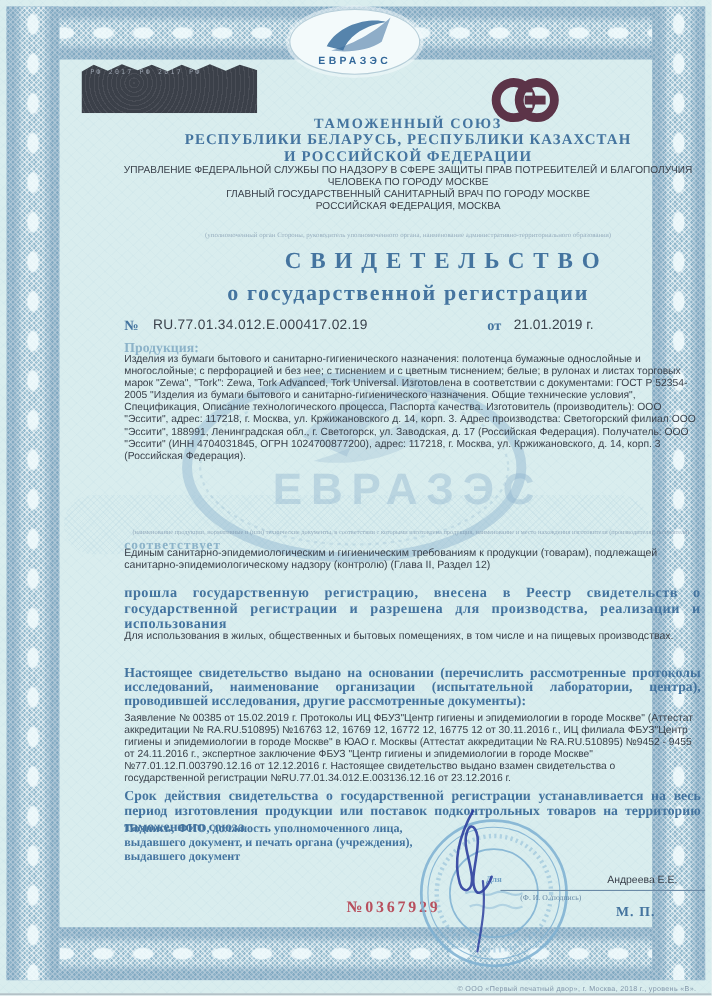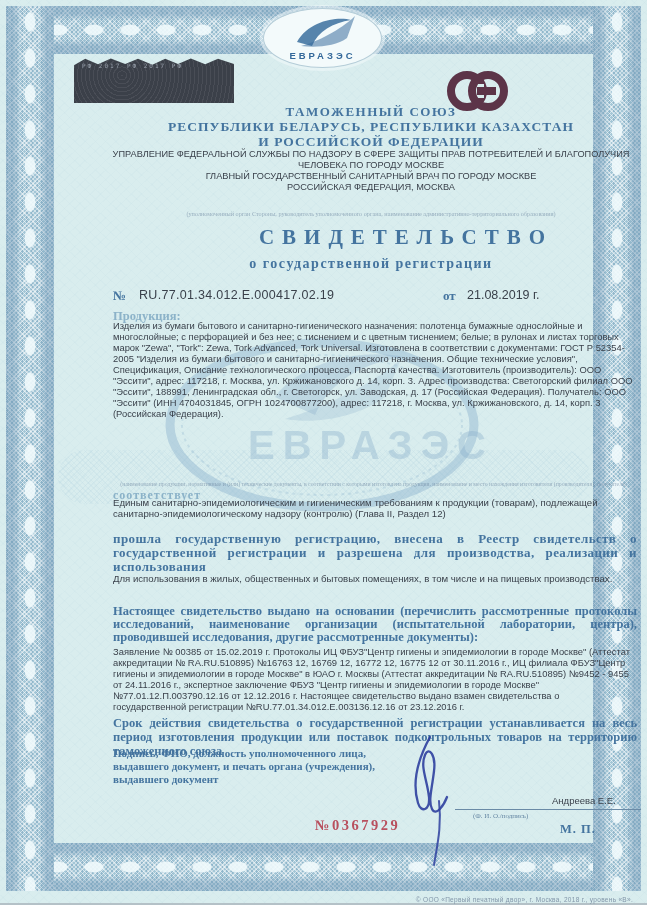--- a/index.html
+++ b/index.html
@@ -46,21 +46,21 @@
   .faint-cap{font-family:"Liberation Serif",serif;color:rgba(96,122,152,.55);}
   .just{text-align:justify;}
   .hdr1{top:104px;font-size:13px;letter-spacing:1.5px;}
   .hdr2{top:119px;font-size:13.5px;letter-spacing:1px;}
   .hdr3{top:134px;font-size:13.5px;letter-spacing:1px;}
   .dept1{top:149px;font-size:9.2px;line-height:10.6px;}
   .dept2{top:171px;font-size:9.2px;}
   .dept3{top:182px;font-size:9.2px;}
   .cap1{top:210px;font-size:6.2px;}
   .title{top:225px;font-size:21px;letter-spacing:8px;padding-left:35px;}
-  .subtitle{top:256px;font-size:14px;letter-spacing:1.5px;}
+  .subtitle{top:256px;font-size:20px;letter-spacing:1.5px;}
   .numrow{top:288px;}
   .num-label{left:66px;font-size:13px;}
   .num-val{left:92px;font-size:12.5px;letter-spacing:.3px;}
   .date-label{left:396px;font-size:13px;}
   .date-val{left:420px;font-size:12.5px;}
   .prod-label{top:309px;left:66px;font-size:12.5px;text-align:center;}
   .prod-text{top:320px;left:66px;width:521px;font-size:9.4px;line-height:11px;}
   .cap2{top:481px;left:66px;width:521px;font-size:5.8px;text-align:center;white-space:nowrap;overflow:hidden;}
   .conf-label{top:488px;left:66px;font-size:12px;letter-spacing:1px;}
   .conf-text{top:497px;left:66px;width:521px;font-size:9.6px;line-height:11.2px;}
@@ -139,40 +139,51 @@
   <div class="abs c typed dept2">ГЛАВНЫЙ ГОСУДАРСТВЕННЫЙ САНИТАРНЫЙ ВРАЧ ПО ГОРОДУ МОСКВЕ</div>
   <div class="abs c typed dept3">РОССИЙСКАЯ ФЕДЕРАЦИЯ, МОСКВА</div>
   <div class="abs c faint-cap cap1">(уполномоченный орган Стороны, руководитель уполномоченного органа, наименование административно-территориального образования)</div>
 
   <div class="abs c serif-blue title">СВИДЕТЕЛЬСТВО</div>
   <div class="abs c serif-blue subtitle">о государственной регистрации</div>
 
   <div class="abs serif-blue numrow num-label">№</div>
   <div class="abs typed numrow num-val">RU.77.01.34.012.Е.000417.02.19</div>
   <div class="abs serif-blue numrow date-label">от</div>
-  <div class="abs typed numrow date-val">21.08.2019 г.</div>
+  <div class="abs typed numrow date-val">21.01.2019 г.</div>
 
   <div class="abs pale prod-label">Продукция:</div>
   <div class="abs typed prod-text">Изделия из бумаги бытового и санитарно-гигиенического назначения: полотенца бумажные однослойные и многослойные; с перфорацией и без нее; с тиснением и с цветным тиснением; белые; в рулонах и листах торговых марок "Zewa", "Tork": Zewa, Tork Advanced, Tork Universal. Изготовлена в соответствии с документами: ГОСТ Р 52354-2005 "Изделия из бумаги бытового и санитарно-гигиенического назначения. Общие технические условия", Спецификация, Описание технологического процесса, Паспорта качества. Изготовитель (производитель): ООО "Эссити", адрес: 117218, г. Москва, ул. Кржижановского д. 14, корп. 3. Адрес производства: Светогорский филиал ООО "Эссити", 188991, Ленинградская обл., г. Светогорск, ул. Заводская, д. 17 (Российская Федерация). Получатель: ООО "Эссити" (ИНН 4704031845, ОГРН 1024700877200), адрес: 117218, г. Москва, ул. Кржижановского, д. 14, корп. 3 (Российская Федерация).</div>
   <div class="abs faint-cap cap2">(наименование продукции, нормативные и (или) технические документы, в соответствии с которыми изготовлена продукция, наименование и место нахождения изготовителя (производителя), получателя)</div>
 
   <div class="abs pale conf-label">соответствует</div>
   <div class="abs typed conf-text">Единым санитарно-эпидемиологическим и гигиеническим требованиям к продукции (товарам), подлежащей санитарно-эпидемиологическому надзору (контролю) (Глава II, Раздел 12)</div>
 
   <div class="abs serif-blue just registered">прошла государственную регистрацию, внесена в Реестр свидетельств о государственной регистрации и разрешена для производства, реализации и использования</div>
   <div class="abs typed usage">Для использования в жилых, общественных и бытовых помещениях, в том числе и на пищевых производствах.</div>
 
   <div class="abs serif-blue just basis-label">Настоящее свидетельство выдано на основании (перечислить рассмотренные протоколы исследований, наименование организации (испытательной лаборатории, центра), проводившей исследования, другие рассмотренные документы):</div>
   <div class="abs typed basis-text">Заявление № 00385 от 15.02.2019 г. Протоколы ИЦ ФБУЗ"Центр гигиены и эпидемиологии в городе Москве" (Аттестат аккредитации № RA.RU.510895) №16763 12, 16769 12, 16772 12, 16775 12 от 30.11.2016 г., ИЦ филиала ФБУЗ"Центр гигиены и эпидемиологии в городе Москве" в ЮАО г. Москвы (Аттестат аккредитации № RA.RU.510895) №9452 - 9455 от 24.11.2016 г., экспертное заключение ФБУЗ "Центр гигиены и эпидемиологии в городе Москве" №77.01.12.П.003790.12.16 от 12.12.2016 г. Настоящее свидетельство выдано взамен свидетельства о государственной регистрации №RU.77.01.34.012.Е.003136.12.16 от 23.12.2016 г.</div>
 
   <div class="abs serif-blue just validity">Срок действия свидетельства о государственной регистрации устанавливается на весь период изготовления продукции или поставок подконтрольных товаров на территорию таможенного союза</div>
 
   <div class="abs serif-blue sig-cap">Подпись, ФИО, должность уполномоченного лица, выдавшего документ, и печать органа (учреждения), выдавшего документ</div>
   <div class="abs serial">№0367929</div>
 
+  <div class="stamp">
+    <svg width="148" height="148" viewBox="0 0 148 148">
+      <circle cx="74" cy="74" r="66" fill="none" stroke="#7db0d2" stroke-width="2.5"></circle>
+      <circle cx="74" cy="74" r="60" fill="none" stroke="#7db0d2" stroke-width="1"></circle>
+      <circle cx="74" cy="74" r="52" fill="none" stroke="#7db0d2" stroke-width="4" stroke-dasharray="2 3" opacity=".55"></circle>
+      <circle cx="74" cy="74" r="40" fill="none" stroke="#7db0d2" stroke-width="1.5"></circle>
+      <text x="74" y="64" text-anchor="middle" class="stamp-word">Для</text>
+      <path d="M48 74 q6 -3 13 0 t13 0 t13 0 t13 0" fill="none" stroke="#7db0d2" stroke-width="2" opacity=".6"></path>
+      <path d="M52 86 q6 -3 12 0 t12 0 t12 0 t12 0" fill="none" stroke="#7db0d2" stroke-width="2" opacity=".5"></path>
+    </svg>
+  </div>
 
   <div class="signature">
     <svg width="72" height="142" viewBox="0 0 72 142">
       <path d="M38 6 C26 28 20 52 26 72 C29 82 38 80 37 66 C35 48 28 36 33 24 C37 15 44 24 42 40 C40 58 36 70 40 78 C44 86 52 74 55 66" fill="none" stroke="#2e3f9f" stroke-width="2.3" stroke-linecap="round" opacity=".9"></path>
       <path d="M47 70 C50 95 45 115 42 134" fill="none" stroke="#2e3f9f" stroke-width="2" stroke-linecap="round" opacity=".85"></path>
     </svg>
   </div>
 
   <div class="abs typed signer">Андреева Е.Е.</div>
   <div class="abs sign-line"></div>

